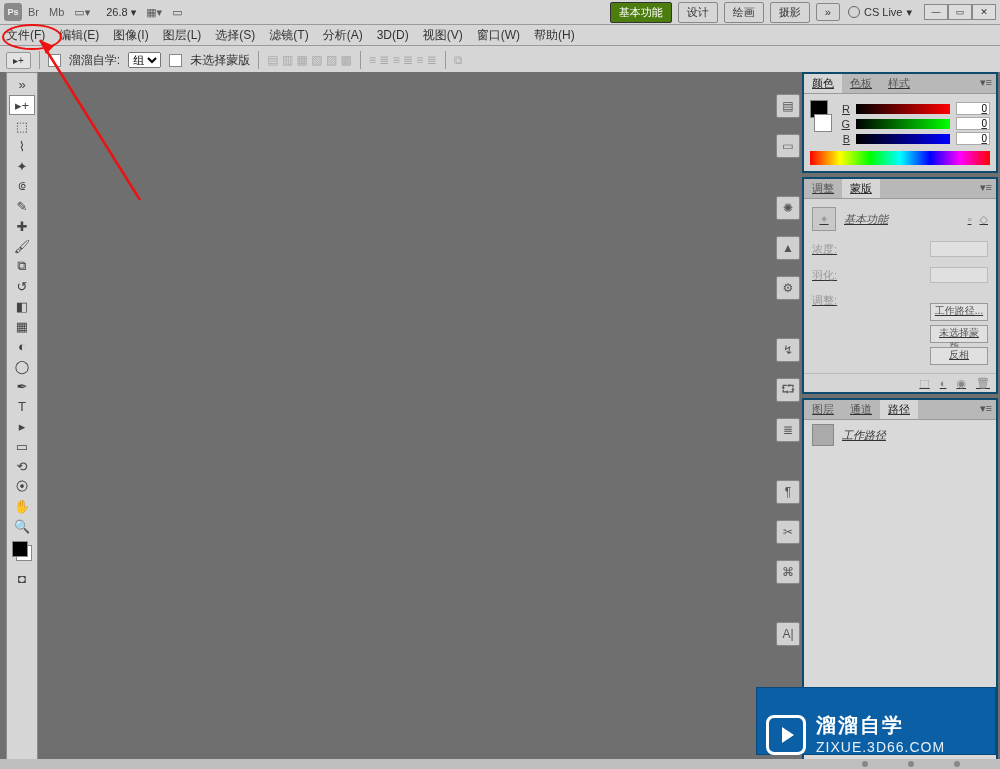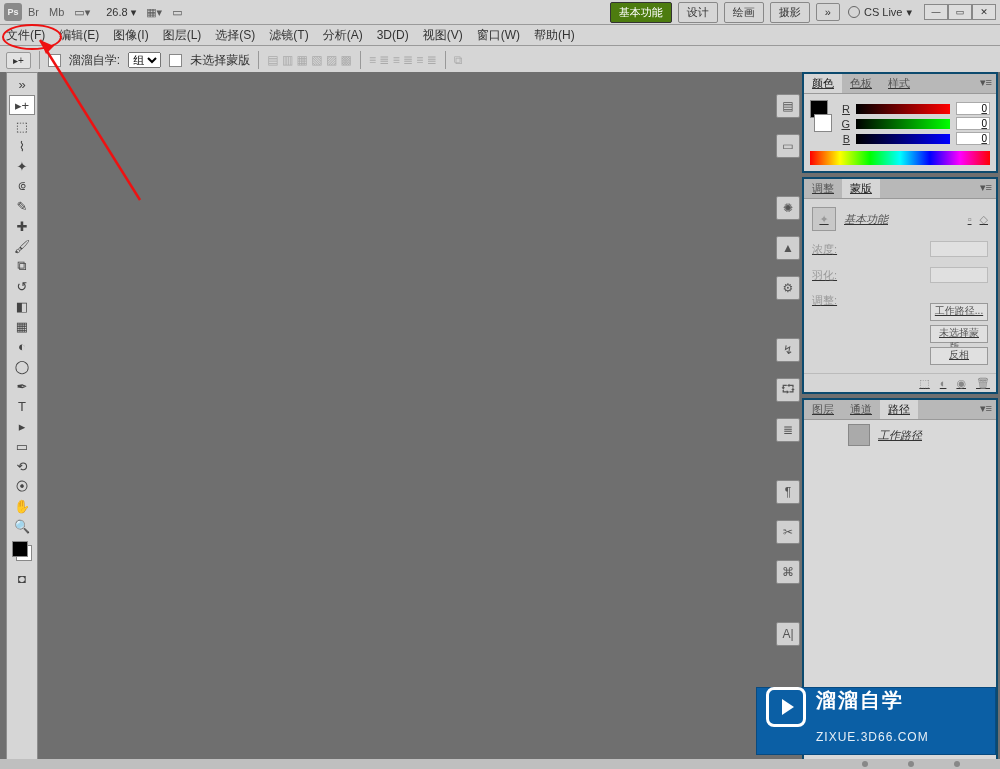--- a/index.html
+++ b/index.html
@@ -104,33 +104,33 @@
   .maskpanel .body{padding:8px;color:#999;font-size:11px;}
   .mask-top{display:flex;align-items:center;gap:8px;}
   .mask-thumb{width:22px;height:22px;border:1px solid #999;background:#c8c8c8;display:flex;align-items:center;justify-content:center;}
   .slider-row{display:flex;align-items:center;justify-content:space-between;margin-top:10px;}
   .slider-box{width:56px;height:14px;border:1px solid #bbb;background:#e0e0e0;}
   .btnbox{display:flex;flex-direction:column;align-items:flex-end;gap:4px;margin-top:10px;}
   .pill{width:56px;height:16px;border:1px solid #999;background:#e0e0e0;font-size:10px;text-align:center;line-height:14px;color:#555;}
   .panel-footer{height:18px;border-top:1px solid #bbb;display:flex;align-items:center;justify-content:flex-end;gap:10px;padding:0 6px;color:#888;}
   .layerpanel{flex:1;display:flex;flex-direction:column;min-height:300px;}
   .layer-body{flex:1;background:#d9d9d9;}
-  .layer-item{display:flex;align-items:center;gap:8px;padding:4px 8px;font-style:italic;color:#333;margin-left:36px;}
+  .layer-item{display:flex;align-items:center;gap:8px;padding:4px 8px;font-style:italic;color:#333;}
   .layer-thumb{width:20px;height:20px;background:#aaa;border:1px solid #888;}
   .bottom-status{position:absolute;left:0;right:0;bottom:0;height:10px;background:#bfbfbf;display:flex;justify-content:flex-end;align-items:center;gap:40px;padding-right:40px;}
   .bottom-status .dot{width:6px;height:6px;background:#888;border-radius:50%;}
   .branding{
     position:absolute; right:4px; bottom:14px; width:220px;height:68px;
-    background:#0b5fa5;color:#fff;display:flex;align-items:flex-start;gap:10px;padding:0 10px;
+    background:#0b5fa5;color:#fff;display:flex;align-items:flex-end;gap:10px;padding:0 10px;
     box-shadow:0 0 0 1px #084a80 inset;
   }
   .branding .play{width:34px;height:34px;border:3px solid #fff;border-radius:8px;display:flex;align-items:center;justify-content:center;}
   .branding .play::after{content:"";border-left:12px solid #fff;border-top:8px solid transparent;border-bottom:8px solid transparent;margin-left:3px;}
   .branding .txt .big{font-size:20px;font-weight:bold;letter-spacing:2px;}
-  .branding .txt .small{font-size:12px;letter-spacing:1px;opacity:.9;margin-top:16px;}
+  .branding .txt .small{font-size:14px;letter-spacing:1px;opacity:.9;}
   
   .annot-ellipse{
     position:absolute; left:2px; top:24px; width:56px;height:22px;
     border:2.5px solid #e11; border-radius:50%; pointer-events:none;
   }
   .annot-arrow{
     position:absolute; left:40px; top:40px; width:130px;height:170px; pointer-events:none;
   }
   .annot-arrow svg{width:100%;height:100%;overflow:visible;}
   .checkbox{width:11px;height:11px;border:1px solid #888;background:#fff;display:inline-block;}

